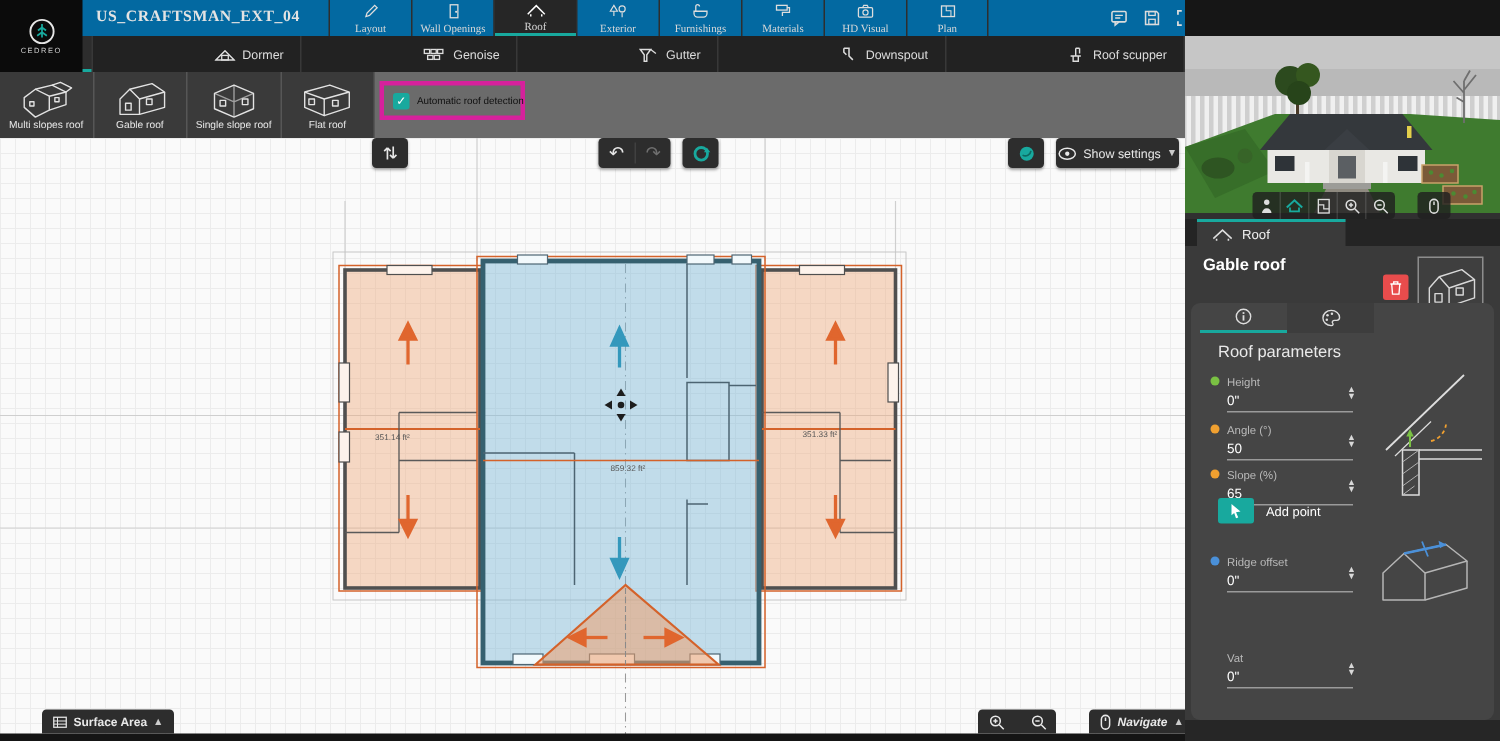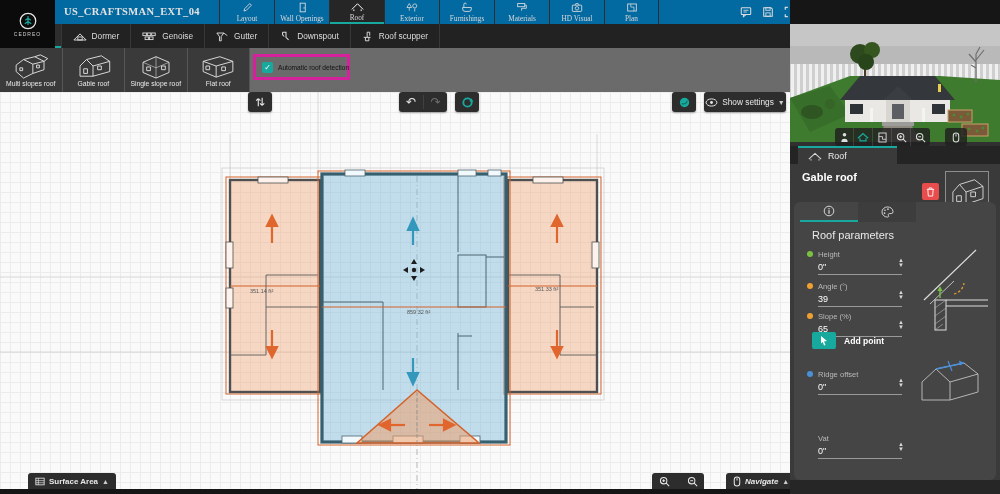--- a/index.html
+++ b/index.html
@@ -90,21 +90,21 @@
   .itab.paint { left:64px; background:#3d3d3d; border-radius:0 0 0 0; }
   .params-title { position:absolute; left:18px; top:27px; font-size:11px; color:#e9e9e9; }
   .prow { position:absolute; left:24px; width:84px; }
   .prow .pl { font-size:7.6px; color:#b9b9b9; }
   .prow .pv2 { font-size:9px; color:#fff; margin-top:3px; }
   .prow .pline { margin-top:2px; border-bottom:1px solid #9a9a9a; }
   .pdot { position:absolute; left:-11px; top:1px; width:6px; height:6px; border-radius:50%; }
   .pstep { position:absolute; right:-2px; top:8px; display:flex; flex-direction:column; line-height:5px; font-size:6px; color:#d8d8d8; cursor:pointer; }
   .addpoint { position:absolute; left:18px; top:130px; display:flex; align-items:center; gap:8px; cursor:pointer; }
   .ap-ic { width:24px; height:17px; background:#18a99e; border-radius:2px; display:flex; align-items:center; justify-content:center; }
-  .ap-lbl { font-size:8.6px; font-weight:bold; color:#fff; }
+  .ap-lbl { font-size:8.6px; font-weight:normal; color:#fff; }
   .diag { position:absolute; }
   .pfoot { position:absolute; left:0; bottom:0; width:210px; height:14px; background:#262626; }
 </style>
 </head>
 <body>
 
 <div class="topbar">
   <div class="doc-title">US_CRAFTSMAN_EXT_04</div>
 
   <div class="toptabs">
@@ -210,21 +210,21 @@
 </div>
 
 <div class="logo">
   <svg width="18" height="18" viewBox="0 0 20 20">
     <circle cx="10" cy="10" r="8.6" fill="none" stroke="#e6e6e6" stroke-width="1.4"></circle>
     <path d="M10 4.5 v10 M10 7 l-3 2.2 M10 7 l3 2.2 M10 10.5 l-3.6 2.6 M10 10.5 l3.6 2.6" stroke="#18a99e" stroke-width="1.3" fill="none"></path>
   </svg>
   <span class="lg-txt">CEDREO</span>
 </div>
 
-<div class="row2" style="padding-left:0;">
+<div class="row2" style="padding-left:0;justify-content:space-between;">
   <div class="tool active" style="margin-left:0;">
     <span>
         <svg width="16" height="11" viewBox="0 0 18 12">
           <path d="M1 9 L9 2 L17 9 M3.5 9 v2 M14.5 9 v2" fill="none" stroke="#fff" stroke-width="1.2"></path>
         </svg>
       </span>
     <span>Roof</span>
   </div>
   <div class="tool">
     <span>
@@ -644,21 +644,21 @@
         <div class="pline"></div>
         <span class="pstep">
             <span>▲</span>
             <span>▼</span>
           </span>
       </div>
 
       <div class="prow" style="top:80px;">
         <span class="pdot" style="background:#f0a030;"></span>
         <div class="pl">Angle (°)</div>
-        <div class="pv2">39</div>
+        <div class="pv2">50</div>
         <div class="pline"></div>
         <span class="pstep">
             <span>▲</span>
             <span>▼</span>
           </span>
       </div>
 
       <div class="prow" style="top:110px;">
         <span class="pdot" style="background:#f0a030;"></span>
         <div class="pl">Slope (%)</div>

